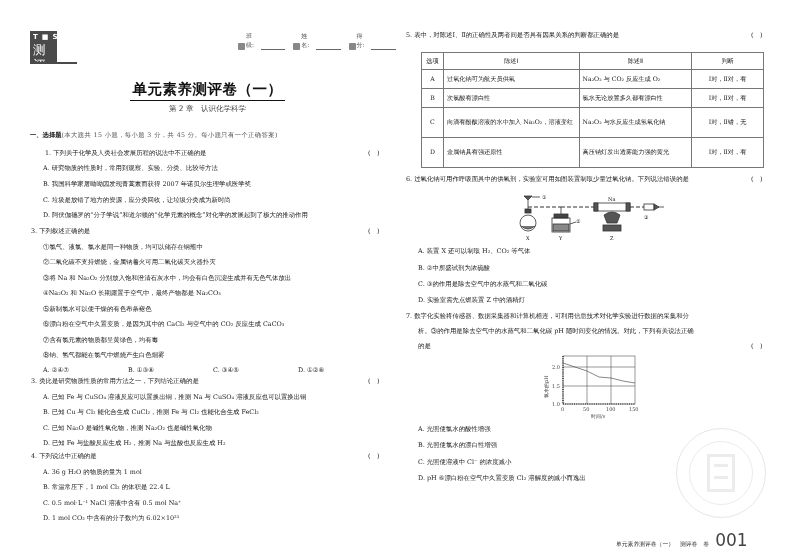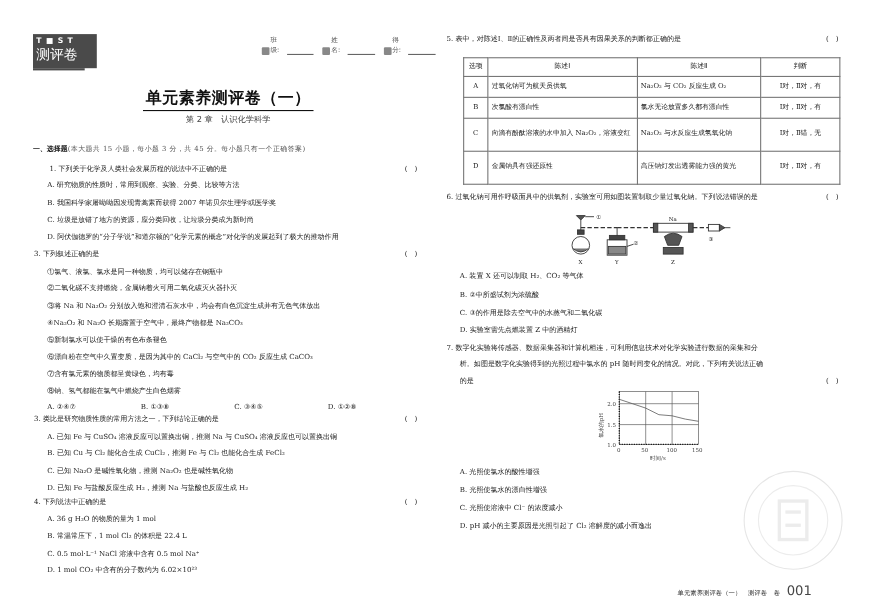--- a/index.html
+++ b/index.html
@@ -3,21 +3,21 @@
 <meta charset="utf-8">
 <style>
   * { box-sizing: border-box; margin: 0; padding: 0; }
   html, body { width: 793px; height: 554px; background: #ffffff; overflow: hidden; }
   body { position: relative; font-family: "DejaVu Serif", "Liberation Serif", serif; color: #1a1a1a; }
   .page { position: absolute; left: 0; top: 0; width: 793px; height: 554px; }
   .col-left { position: absolute; left: 0; top: 0; width: 396px; height: 554px; }
   .col-right { position: absolute; left: 396px; top: 0; width: 397px; height: 554px; }
 
   
-  .logo { position: absolute; left: 30px; top: 31px; width: 58px; height: 31px; background: #4a4a4a; color: #fff; }
+  .logo { position: absolute; left: 30px; top: 31px; width: 27px; height: 31px; background: #4a4a4a; color: #fff; }
   .logo-top { font-family: "DejaVu Sans", sans-serif; font-size: 7px; font-weight: bold; letter-spacing: 4px; line-height: 9px; padding: 2px 0 0 3px; }
   .logo-main { font-family: "DejaVu Sans", sans-serif; font-size: 12.5px; line-height: 15px; padding-left: 3px; letter-spacing: 0px; }
   .logo-line { position: absolute; left: 30px; top: 62px; width: 47px; height: 2px; background: #4a4a4a; }
 
   
   .header-fields { position: absolute; left: 238px; top: 32px; font-family: "DejaVu Sans", sans-serif; font-size: 6px; color: #555; display: flex; gap: 8px; }
   .hf { display: flex; align-items: flex-end; }
   .hf-icon { display: inline-block; width: 7px; height: 7px; background: #888; margin-right: 1px; border-radius: 1px; }
   .hf-blank { display: inline-block; width: 25px; border-bottom: 0.8px solid #666; margin-left: 1px; height: 6px; }
 
@@ -49,21 +49,21 @@
   .apparatus { position: absolute; left: 100px; top: 190px; width: 170px; height: 55px; }
   .chart7 { position: absolute; left: 132px; top: 350px; width: 120px; height: 70px; }
 
   .stamp { position: absolute; left: 280px; top: 428px; width: 90px; height: 90px; border-radius: 50%; border: 1px solid #e6e6e6; }
   .stamp-inner { position: absolute; left: 12px; top: 12px; width: 64px; height: 64px; border-radius: 50%; border: 0.8px solid #ececec; }
   .stamp-glyph { position: absolute; left: 30px; top: 25px; width: 28px; height: 38px; border: 3px solid #ececec; }
   .stamp-glyph::before { content: ""; position: absolute; left: 4px; top: 7px; width: 14px; height: 3px; background: #ececec; }
   .stamp-glyph::after { content: ""; position: absolute; left: 4px; top: 19px; width: 14px; height: 3px; background: #ececec; }
 
   .footer { position: absolute; left: 220px; top: 530px; font-family: "DejaVu Sans", sans-serif; font-size: 5.8px; color: #333; white-space: nowrap; display: flex; align-items: baseline; gap: 6px; }
-  .footer .pnum { font-size: 12px; color: #444; }
+  .footer .pnum { font-size: 17px; color: #444; }
 </style>
 </head>
 <body>
 
 <div class="page">
 
   <div class="col-left">
     <div class="logo">
       <div class="logo-top">T■ST</div>
       <div class="logo-main">测评卷</div>
@@ -222,21 +222,21 @@
         <text x="114" y="50">Z</text>
       </g>
     </svg>
 
     <div class="q r-opt" style="top:247px;">A. 装置 X 还可以制取 H₂、CO₂ 等气体</div>
     <div class="q r-opt" style="top:264px;">B. ②中所盛试剂为浓硫酸</div>
     <div class="q r-opt" style="top:280px;">C. ③的作用是除去空气中的水蒸气和二氧化碳</div>
     <div class="q r-opt" style="top:296px;">D. 实验室需先点燃装置 Z 中的酒精灯</div>
 
     <div class="q r-stem" style="top:312px;">7. 数字化实验将传感器、数据采集器和计算机相连，可利用信息技术对化学实验进行数据的采集和分</div>
-    <div class="q" style="left:22px; top:327px;">析。如图是数字化实验得到的光照过程中氯水的 pH 随时间变化的情况。对此，下列有关说法正确</div>
+    <div class="q" style="left:22px; top:327px;">析。③的作用是除去空气中的水蒸气和二氧化碳 pH 随时间变化的情况。对此，下列有关说法正确</div>
     <div class="q" style="left:22px; top:342px;">的是</div>
     <div class="paren" style="left:355px; top:342px;">(　)</div>
 
     <svg class="chart7" viewBox="0 0 120 70">
       <g stroke="#555" stroke-width="0.6" fill="none">
         <rect x="35" y="6" width="72" height="48"></rect>
         <line x1="59" y1="6" x2="59" y2="54"></line>
         <line x1="83" y1="6" x2="83" y2="54"></line>
         <line x1="35" y1="17" x2="107" y2="17"></line>
         <line x1="35" y1="36" x2="107" y2="36"></line>
@@ -255,21 +255,21 @@
         <text x="78" y="61">100</text>
         <text x="101" y="61">150</text>
         <text x="63" y="68">时间/s</text>
         <text x="20" y="48" transform="rotate(-90 20 48)">氯水的pH</text>
       </g>
     </svg>
 
     <div class="q r-opt" style="top:425px;">A. 光照使氯水的酸性增强</div>
     <div class="q r-opt" style="top:441px;">B. 光照使氯水的漂白性增强</div>
     <div class="q r-opt" style="top:458px;">C. 光照使溶液中 Cl⁻ 的浓度减小</div>
-    <div class="q r-opt" style="top:474px;">D. pH 减小的主要原因是光照引起了 Cl₂ 溶解度的减小而逸出</div>
+    <div class="q r-opt" style="top:474px;">D. pH ⑥漂白粉在空气中久置变质 Cl₂ 溶解度的减小而逸出</div>
 
     <div class="stamp">
       <div class="stamp-inner"></div>
       <div class="stamp-glyph"></div>
     </div>
 
     <div class="footer">
       <span>单元素养测评卷（一）</span>
       <span>测评卷</span>
       <span>卷</span>

